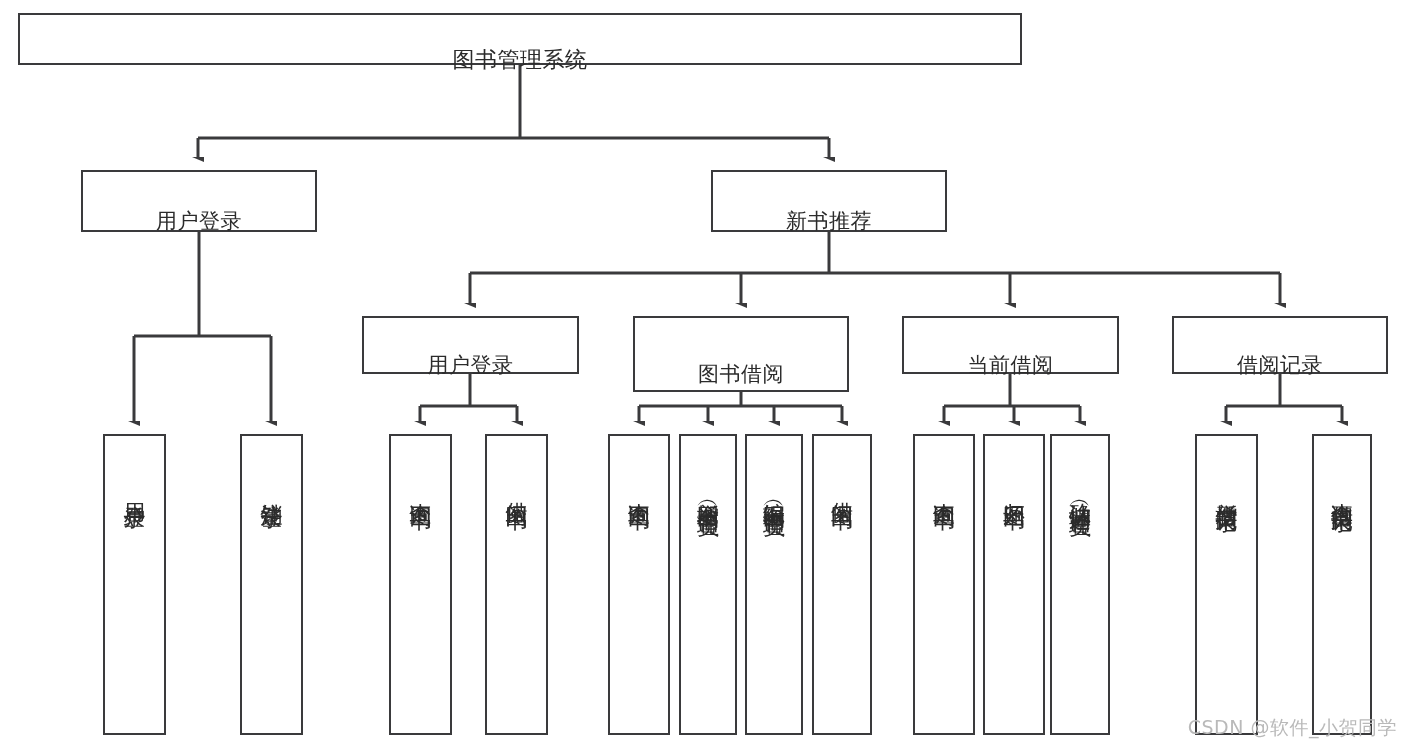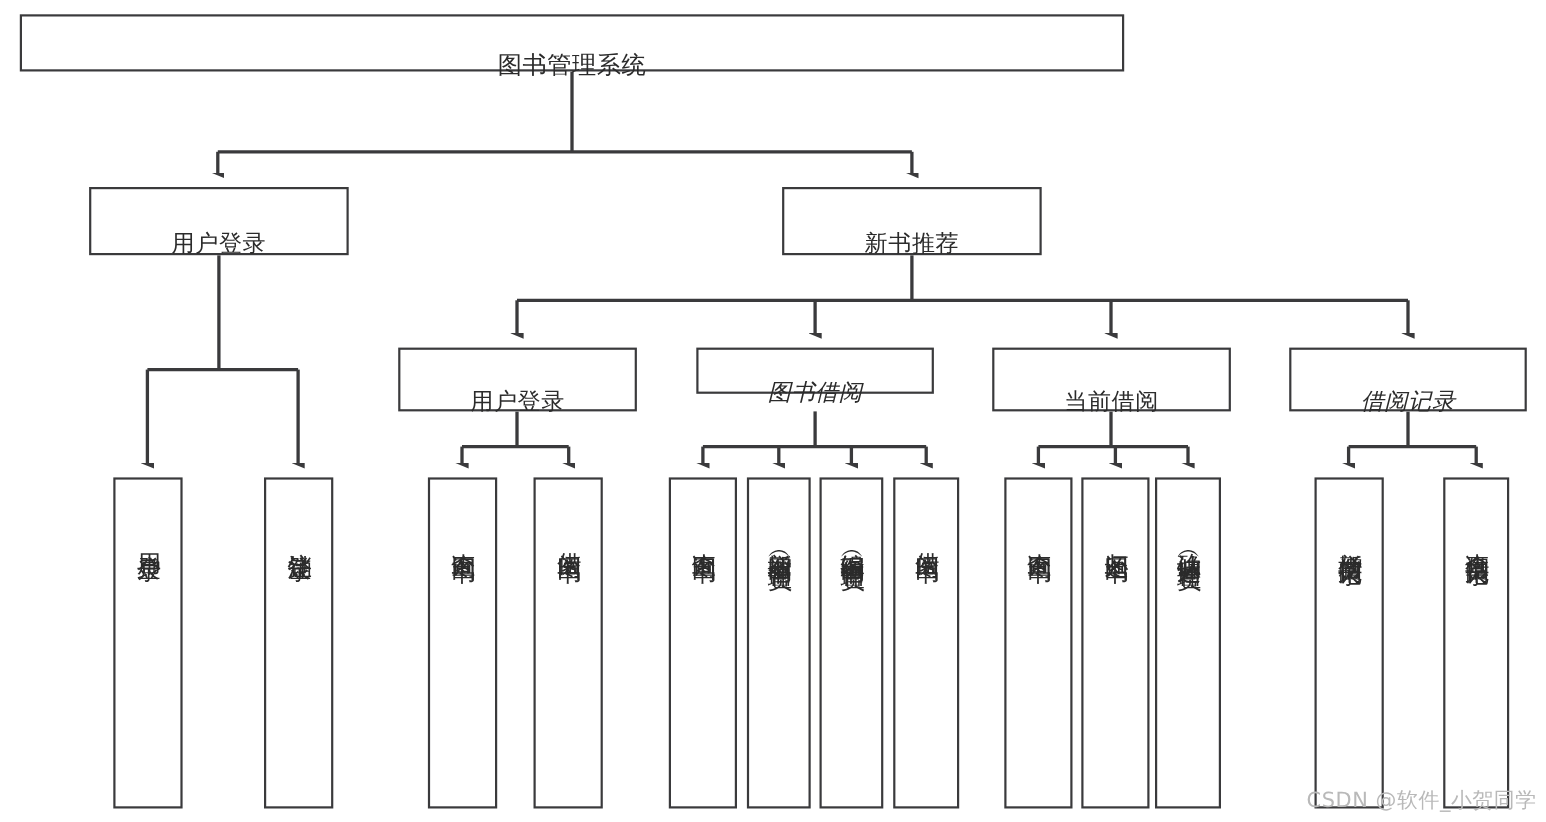--- a/index.html
+++ b/index.html
@@ -136,27 +136,27 @@
   <div class="node horizontal" style="left: 81px; top: 170px; width: 236px; height: 62px;">
     <span class="label">用户登录</span>
   </div>
   <div class="node horizontal" style="left: 711px; top: 170px; width: 236px; height: 62px;">
     <span class="label">新书推荐</span>
   </div>
 
   <div class="node horizontal" style="left: 362px; top: 316px; width: 217px; height: 58px;">
     <span class="label">用户登录</span>
   </div>
-  <div class="node horizontal" style="left: 633px; top: 316px; width: 216px; height: 42px; font-style: italic;">
+  <div class="node horizontal" style="left: 633px; top: 316px; width: 216px; height: 76px;">
     <span class="label">图书借阅</span>
   </div>
   <div class="node horizontal" style="left: 902px; top: 316px; width: 217px; height: 58px;">
     <span class="label">当前借阅</span>
   </div>
-  <div class="node horizontal" style="left: 1172px; top: 316px; width: 216px; height: 58px; font-style: italic;">
+  <div class="node horizontal" style="left: 1172px; top: 316px; width: 216px; height: 58px;">
     <span class="label">借阅记录</span>
   </div>
 
   <div class="node vertical" style="left: 103px; top: 434px; width: 63px; height: 301px;">
     <span class="label">用户登录</span>
   </div>
   <div class="node vertical" style="left: 240px; top: 434px; width: 63px; height: 301px;">
     <span class="label">注销登录</span>
   </div>
   <div class="node vertical" style="left: 389px; top: 434px; width: 63px; height: 301px;">

